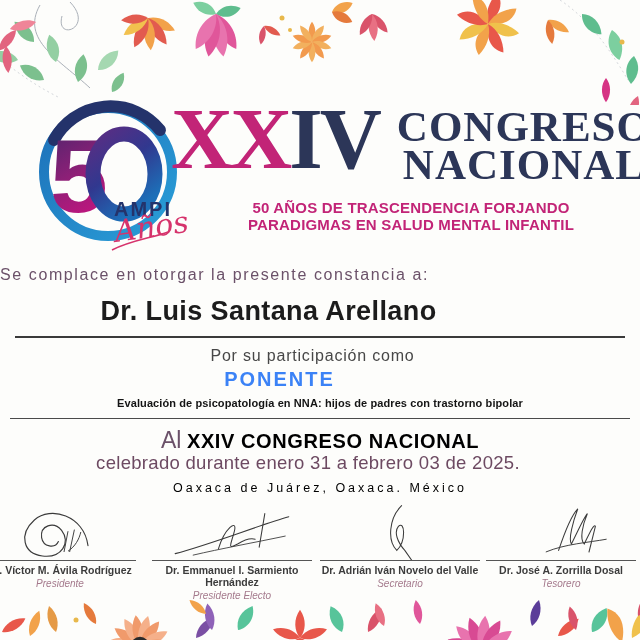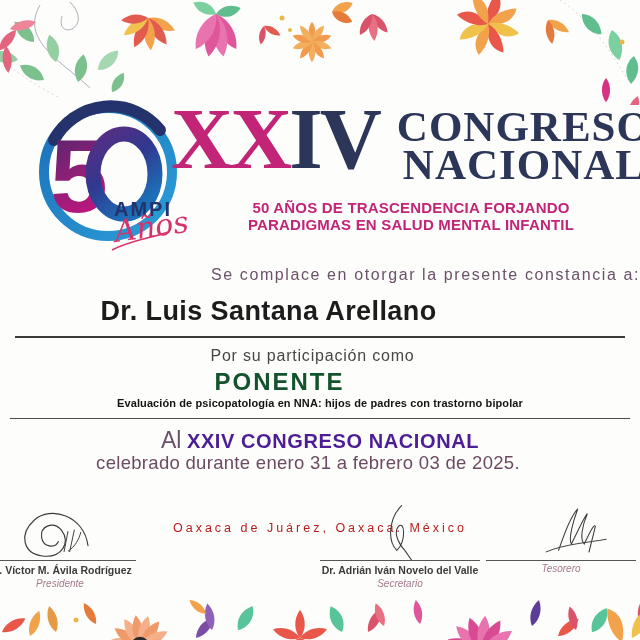--- a/index.html
+++ b/index.html
@@ -21,39 +21,39 @@
             line-height:0.92;letter-spacing:-3px;margin-right:18px;margin-top:2px;}
   .num-xx{color:#c22477;}
   .num-iv{color:#2c3658;}
   .title-col{display:flex;flex-direction:column;align-items:center;margin-top:10px;}
   .title-line{font-family:"Liberation Serif",serif;font-weight:bold;font-size:43px;
               line-height:0.88;color:#2c3658;letter-spacing:1px;}
   .subtitle{margin-top:15px;color:#c22477;font-weight:bold;font-size:15px;line-height:1.18;
             letter-spacing:0.2px;}
 
   
-  .intro{position:absolute;top:266px;left:0;width:640px;text-align:right;
+  .intro{position:absolute;top:266px;left:0;width:640px;text-align:left;
          color:#6b5169;font-size:16px;letter-spacing:1.6px;}
   .recipient{position:absolute;top:296px;left:0;width:537px;text-align:center;
              color:#1c1c1c;font-weight:bold;font-size:27px;letter-spacing:0.4px;}
   .rule1{position:absolute;top:336px;left:15px;right:15px;border-top:2px solid #3a3a3a;}
   .participation{position:absolute;top:347px;left:0;width:625px;text-align:center;
                  color:#474747;font-size:16px;letter-spacing:0.8px;}
   .role{position:absolute;top:368px;left:0;width:559px;text-align:center;
-        color:#14532d;font-weight:bold;font-size:24px;letter-spacing:2px;}
+        color:#3b82f6;font-weight:bold;font-size:20px;letter-spacing:2px;}
   .talk{position:absolute;top:397px;left:0;width:640px;text-align:center;
         color:#141414;font-weight:bold;font-size:11px;letter-spacing:0.1px;}
   .rule2{position:absolute;top:418px;left:10px;right:10px;border-top:1.5px solid #4a4a4a;}
   .event{position:absolute;top:427px;left:0;width:640px;text-align:center;font-size:20px;}
   .event .prefix{color:#6b5169;font-size:23px;}
-  .event .name{color:#4c1d95;font-weight:bold;letter-spacing:0.6px;}
+  .event .name{color:#000000;font-weight:bold;letter-spacing:0.6px;}
   .dateline{position:absolute;top:452px;left:0;width:616px;text-align:center;
             color:#6d4a62;font-size:18.5px;letter-spacing:0.3px;}
   .location{position:absolute;top:481px;left:0;width:640px;text-align:center;
-            color:#b91c1c;font-size:12.5px;letter-spacing:3px;margin-top:40px;}
+            color:#000000;font-size:12.5px;letter-spacing:3px;}
 
   
   .sig-col{position:absolute;top:504px;height:95px;text-align:center;}
   .sig-col .sigimg{display:block;margin:0 auto;height:56px;}
   .sig-line{border-top:1.3px solid #555;margin-top:0px;}
   .sig-name{margin-top:3px;color:#3c3c3c;font-weight:bold;font-size:10.5px;line-height:1.15;}
   .sig-role{margin-top:2px;color:#a4798c;font-style:italic;font-size:10px;}
   .col1{left:-16px;width:152px;}
   .col2{left:152px;width:160px;}
   .col3{left:320px;width:160px;text-align:center;}
@@ -220,36 +220,47 @@
   <div class="sig-col col1">
     <svg class="sigimg" width="120" height="56" viewBox="0 0 120 70">
       <path d="M95,52 C90,14 48,2 28,20 C8,38 14,62 38,65 C62,68 74,48 62,33 C52,21 35,27 37,42 C39,54 54,56 58,47" fill="none" stroke="#3a3a3a" stroke-width="1.4" stroke-linecap="round"></path>
       <path d="M70,34 l-5,26 M78,32 l-6,28 M86,35 c-2,9 -7,18 -16,24" fill="none" stroke="#3a3a3a" stroke-width="1.2"></path>
     </svg>
     <div class="sig-line"></div>
     <div class="sig-name">Dr. Víctor M. Ávila Rodríguez</div>
     <div class="sig-role">Presidente</div>
   </div>
 
+  <div class="sig-col col2">
+    <svg class="sigimg" width="150" height="56" viewBox="0 0 150 70">
+      <path d="M4,62 C50,50 110,26 146,16" fill="none" stroke="#3a3a3a" stroke-width="1.4" stroke-linecap="round"></path>
+      <path d="M58,56 C66,30 82,18 78,34 C74,50 68,58 82,50 C90,45 97,42 104,44 M116,12 L109,54" fill="none" stroke="#3a3a3a" stroke-width="1.3" stroke-linecap="round"></path>
+      <path d="M26,64 C60,56 104,48 142,40" fill="none" stroke="#3a3a3a" stroke-width="1.1"></path>
+    </svg>
+    <div class="sig-line"></div>
+    <div class="sig-name">Dr. Emmanuel I. Sarmiento Hernández</div>
+    <div class="sig-role">Presidente Electo</div>
+  </div>
 
   <div class="sig-col col3">
     <svg class="sigimg" width="120" height="56" viewBox="0 0 120 70">
       <path d="M62,2 C46,18 44,46 56,58 C68,46 66,20 58,28 C52,35 57,48 66,58 L80,78" fill="none" stroke="#3a3a3a" stroke-width="1.3" stroke-linecap="round"></path>
     </svg>
     <div class="sig-line"></div>
     <div class="sig-name">Dr. Adrián Iván Novelo del Valle</div>
     <div class="sig-role">Secretario</div>
   </div>
 
   <div class="sig-col col4">
     <svg class="sigimg" width="130" height="56" viewBox="0 0 130 70">
       <path d="M62,58 C70,34 80,12 86,6 C80,22 74,44 78,50 C86,34 94,16 98,12 C92,26 88,44 94,50 C100,38 106,24 108,28 L100,60" fill="none" stroke="#3a3a3a" stroke-width="1.3" stroke-linecap="round"></path>
       <path d="M46,60 C70,50 100,48 122,44" fill="none" stroke="#3a3a3a" stroke-width="1.2"></path>
     </svg>
     <div class="sig-line"></div>
+    <div class="sig-name">Dr. José A. Zorrilla Dosal</div>
     <div class="sig-role">Tesorero</div>
   </div>
 
   <svg class="border-bottom" viewBox="0 0 640 60">
     <g>
       <use href="#petal" fill="#e8574a" transform="translate(2,52) rotate(60)"></use>
       <use href="#petal" fill="#f2a24a" transform="translate(30,56) rotate(20)"></use>
       <use href="#petal" fill="#e59a46" transform="translate(56,52) rotate(-15)"></use>
       <use href="#petal" fill="#f2a24a" transform="translate(20,68) rotate(80)"></use>
       <circle cx="76" cy="40" r="2.5" fill="#e8b84b"></circle>

